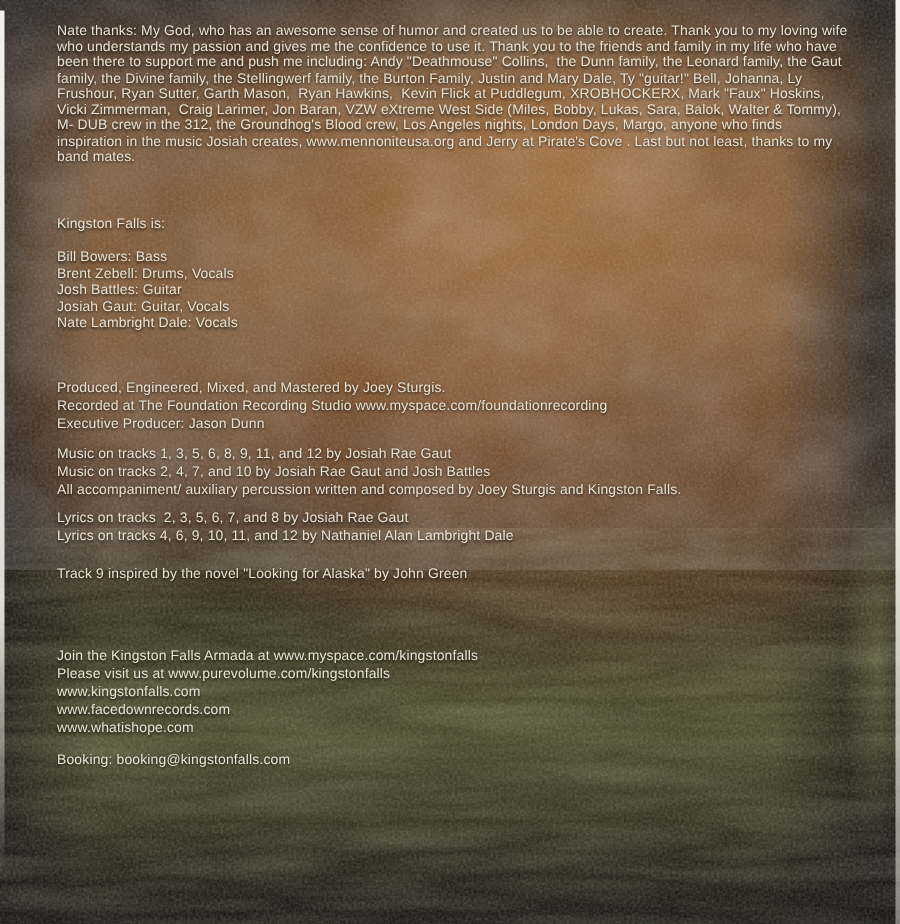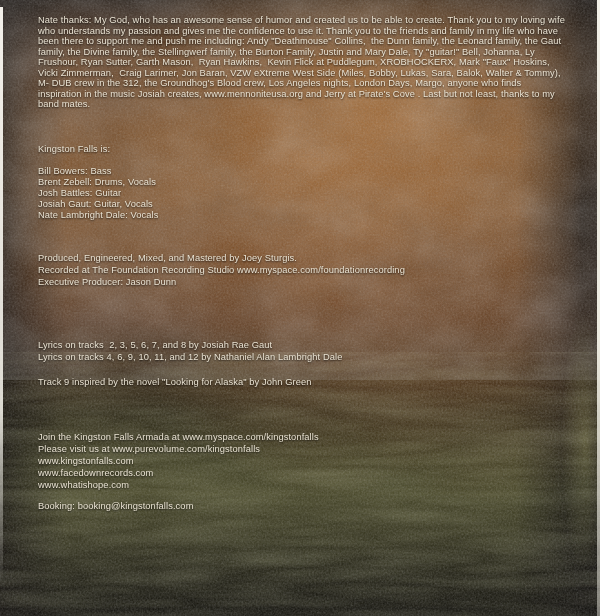--- a/index.html
+++ b/index.html
@@ -72,20 +72,23 @@
   <div class="txt" style="top:252px;">Produced, Engineered, Mixed, and Mastered by Joey Sturgis.
 Recorded at The Foundation Recording Studio www.myspace.com/foundationrecording
 Executive Producer: Jason Dunn</div>
 
   <div class="txt members" style="top:166px;">Bill Bowers: Bass
 Brent Zebell: Drums, Vocals
 Josh Battles: Guitar
 Josiah Gaut: Guitar, Vocals
 Nate Lambright Dale: Vocals</div>
 
+  <div class="txt" style="top:296px;">Music on tracks 1, 3, 5, 6, 8, 9, 11, and 12 by Josiah Rae Gaut
+Music on tracks 2, 4, 7, and 10 by Josiah Rae Gaut and Josh Battles
+All accompaniment/ auxiliary percussion written and composed by Joey Sturgis and Kingston Falls.</div>
 
   <div class="txt" style="top:339px;">Lyrics on tracks  2, 3, 5, 6, 7, and 8 by Josiah Rae Gaut
 Lyrics on tracks 4, 6, 9, 10, 11, and 12 by Nathaniel Alan Lambright Dale</div>
 
   <div class="txt" style="top:376px;">Track 9 inspired by the novel "Looking for Alaska" by John Green</div>
 
 
   <div class="txt" style="top:500px;">Booking: booking@kingstonfalls.com</div>
 
   <div class="txt" style="top:431px;">Join the Kingston Falls Armada at www.myspace.com/kingstonfalls

